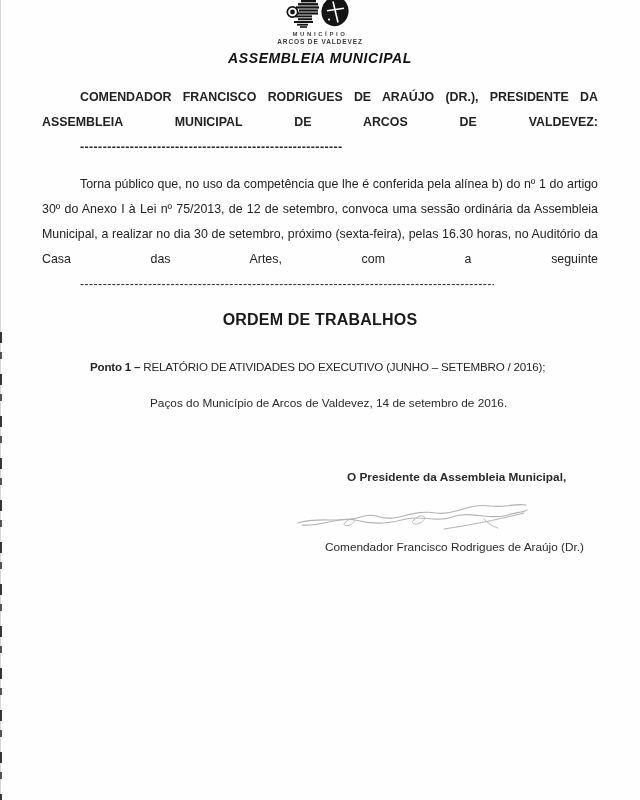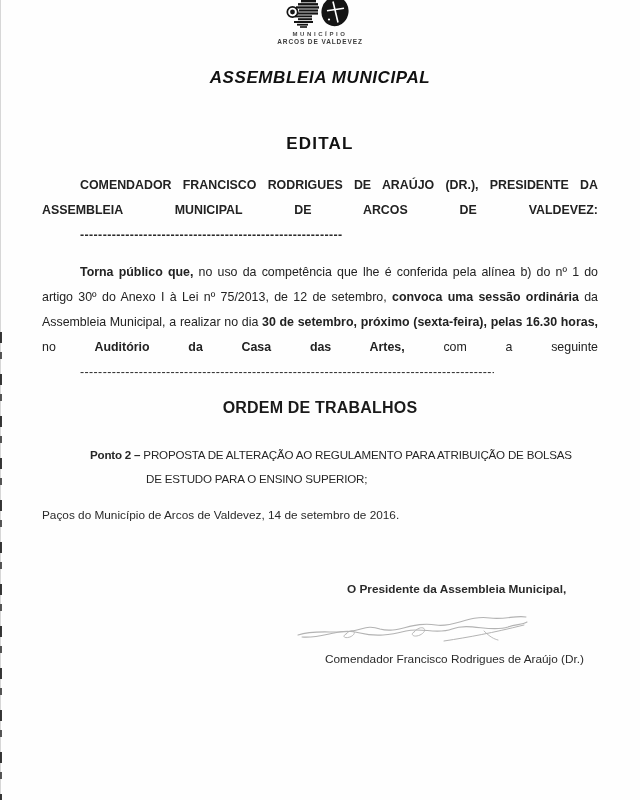--- a/index.html
+++ b/index.html
@@ -30,37 +30,37 @@
   .logo-svg{display:block;margin:0 auto;}
   .logo-caption1{
     font-size:6px;letter-spacing:2.6px;color:#474747;
     line-height:7px;margin-top:1px;font-weight:bold;
   }
   .logo-caption2{
     font-size:6.5px;letter-spacing:0.9px;color:#3c3c3c;
     line-height:8px;font-weight:bold;
   }
   .org-title{
-    margin-top:22px;
-    font-size:17px;font-weight:bold;font-style:italic;
+    margin-top:4px;
+    font-size:14px;font-weight:bold;font-style:italic;
     letter-spacing:0.6px;color:#111;
   }
   .doc-title{
     margin-top:46px;text-align:center;
     font-size:17px;font-weight:bold;letter-spacing:1.2px;color:#111;
   }
 
   .content{padding:0 42px;}
   .para{
     font-size:12.4px;line-height:25px;text-align:justify;
     color:#222;
   }
   .para.lead{margin-top:19px;font-weight:bold;text-indent:38px;}
   .para.body{margin-top:0;text-indent:38px;}
-  .b{font-weight:bold;}
+  .b{font-weight:normal;}
   .dash-fill{
     display:inline-block;overflow:hidden;white-space:nowrap;
     vertical-align:bottom;letter-spacing:0.4px;color:#2a2a2a;
     height:25px;
   }
   .dash-fill.p1{width:300px;}
   .dash-fill.p2{width:452px;}
 
   .agenda-heading{
     margin-top:14px;text-align:center;
@@ -68,21 +68,21 @@
   }
   .agenda{margin-top:26px;margin-left:48px;margin-right:14px;}
   .agenda-item{
     font-size:11.6px;line-height:24px;letter-spacing:-0.2px;
     padding-left:56px;text-indent:-56px;color:#262626;
   }
   .agenda-item .lbl{font-weight:bold;}
   .agenda-item .sep{font-weight:bold;padding:0 3px;}
 
   .dateline{
-    margin-top:11px;
+    margin-top:11px;margin-left:108px;
     font-size:11.8px;color:#2a2a2a;line-height:24px;
   }
 
   .sig-role{
     margin-top:54px;margin-left:305px;
     font-size:11.8px;color:#2a2a2a;line-height:16px;font-weight:bold;
   }
   .sig-scrawl{display:block;margin-top:8px;margin-left:252px;}
   .sig-name{
     margin-top:2px;margin-left:283px;
@@ -116,32 +116,31 @@
       <ellipse cx="53" cy="11.5" rx="13.5" ry="14.8" fill="#141414" transform="rotate(14 53 11.5)"></ellipse>
       <line x1="51" y1="1.5" x2="56" y2="22.5" stroke="#ffffff" stroke-width="1.6"></line>
       <line x1="45" y1="10.8" x2="62" y2="8.2" stroke="#ffffff" stroke-width="1.6"></line>
       <circle cx="47" cy="19.5" r="1.1" fill="#ffffff"></circle>
     </svg>
     <div class="logo-caption1">MUNICÍPIO</div>
     <div class="logo-caption2">ARCOS DE VALDEVEZ</div>
     <div class="org-title">ASSEMBLEIA MUNICIPAL</div>
   </div>
 
-  <div class="doc-title">EDITAL</div>
 
   <div class="content">
 
     <p class="para lead"><span>COMENDADOR FRANCISCO RODRIGUES DE ARAÚJO (DR.), PRESIDENTE DA ASSEMBLEIA MUNICIPAL DE ARCOS DE VALDEVEZ: </span><span class="dash-fill p1">--------------------------------------------------------------------------------------------------------------------------------------------------------------------</span></p>
 
     <p class="para body"><span class="b">Torna público que,</span><span> no uso da competência que lhe é conferida pela alínea b) do nº 1 do artigo 30º do Anexo I à Lei nº 75/2013, de 12 de setembro, </span><span class="b">convoca uma sessão ordinária</span><span> da Assembleia Municipal, a realizar no dia </span><span class="b">30 de setembro, próximo (sexta-feira), pelas 16.30 horas,</span><span> no </span><span class="b">Auditório da Casa das Artes,</span><span> com a seguinte </span><span class="dash-fill p2">--------------------------------------------------------------------------------------------------------------------------------------------------------------------</span></p>
 
     <div class="agenda-heading">ORDEM DE TRABALHOS</div>
 
     <div class="agenda">
-      <p class="agenda-item"><span class="lbl">Ponto 2</span><span class="sep">–</span><span>PROPOSTA DE ALTERAÇÃO AO REGULAMENTO PARA ATRIBUIÇÃO DE BOLSAS DE ESTUDO PARA O ENSINO SUPERIOR;</span></p>
+      <p class="agenda-item"><span class="lbl">Ponto 1</span><span class="sep">–</span><span>RELATÓRIO DE ATIVIDADES DO EXECUTIVO (JUNHO – SETEMBRO / 2016);</span></p>
     </div>
 
     <div class="dateline">Paços do Município de Arcos de Valdevez, 14 de setembro de 2016.</div>
 
     <div class="sig-role">O Presidente da Assembleia Municipal,</div>
 
     <svg class="sig-scrawl" width="236" height="44" viewBox="0 0 236 44" fill="none" stroke="#b3b3b3" stroke-width="1.1" stroke-linecap="round">
       <path d="M4,30 C 22,24 40,29 58,26 C 70,24 74,20 86,24 C 104,29 118,16 142,20 C 160,23 174,10 196,13 C 210,15 222,10 232,12"></path>
       <path d="M8,32 C 30,34 44,22 66,28 C 82,32 96,30 112,26 C 128,22 142,30 158,24 C 176,17 196,28 214,22 C 222,19 228,20 233,17"></path>
       <path d="M52,29 c 6,-7 13,-1 4,3 c -6,2 -8,-1 -4,-3 z" stroke-width="0.9"></path>

